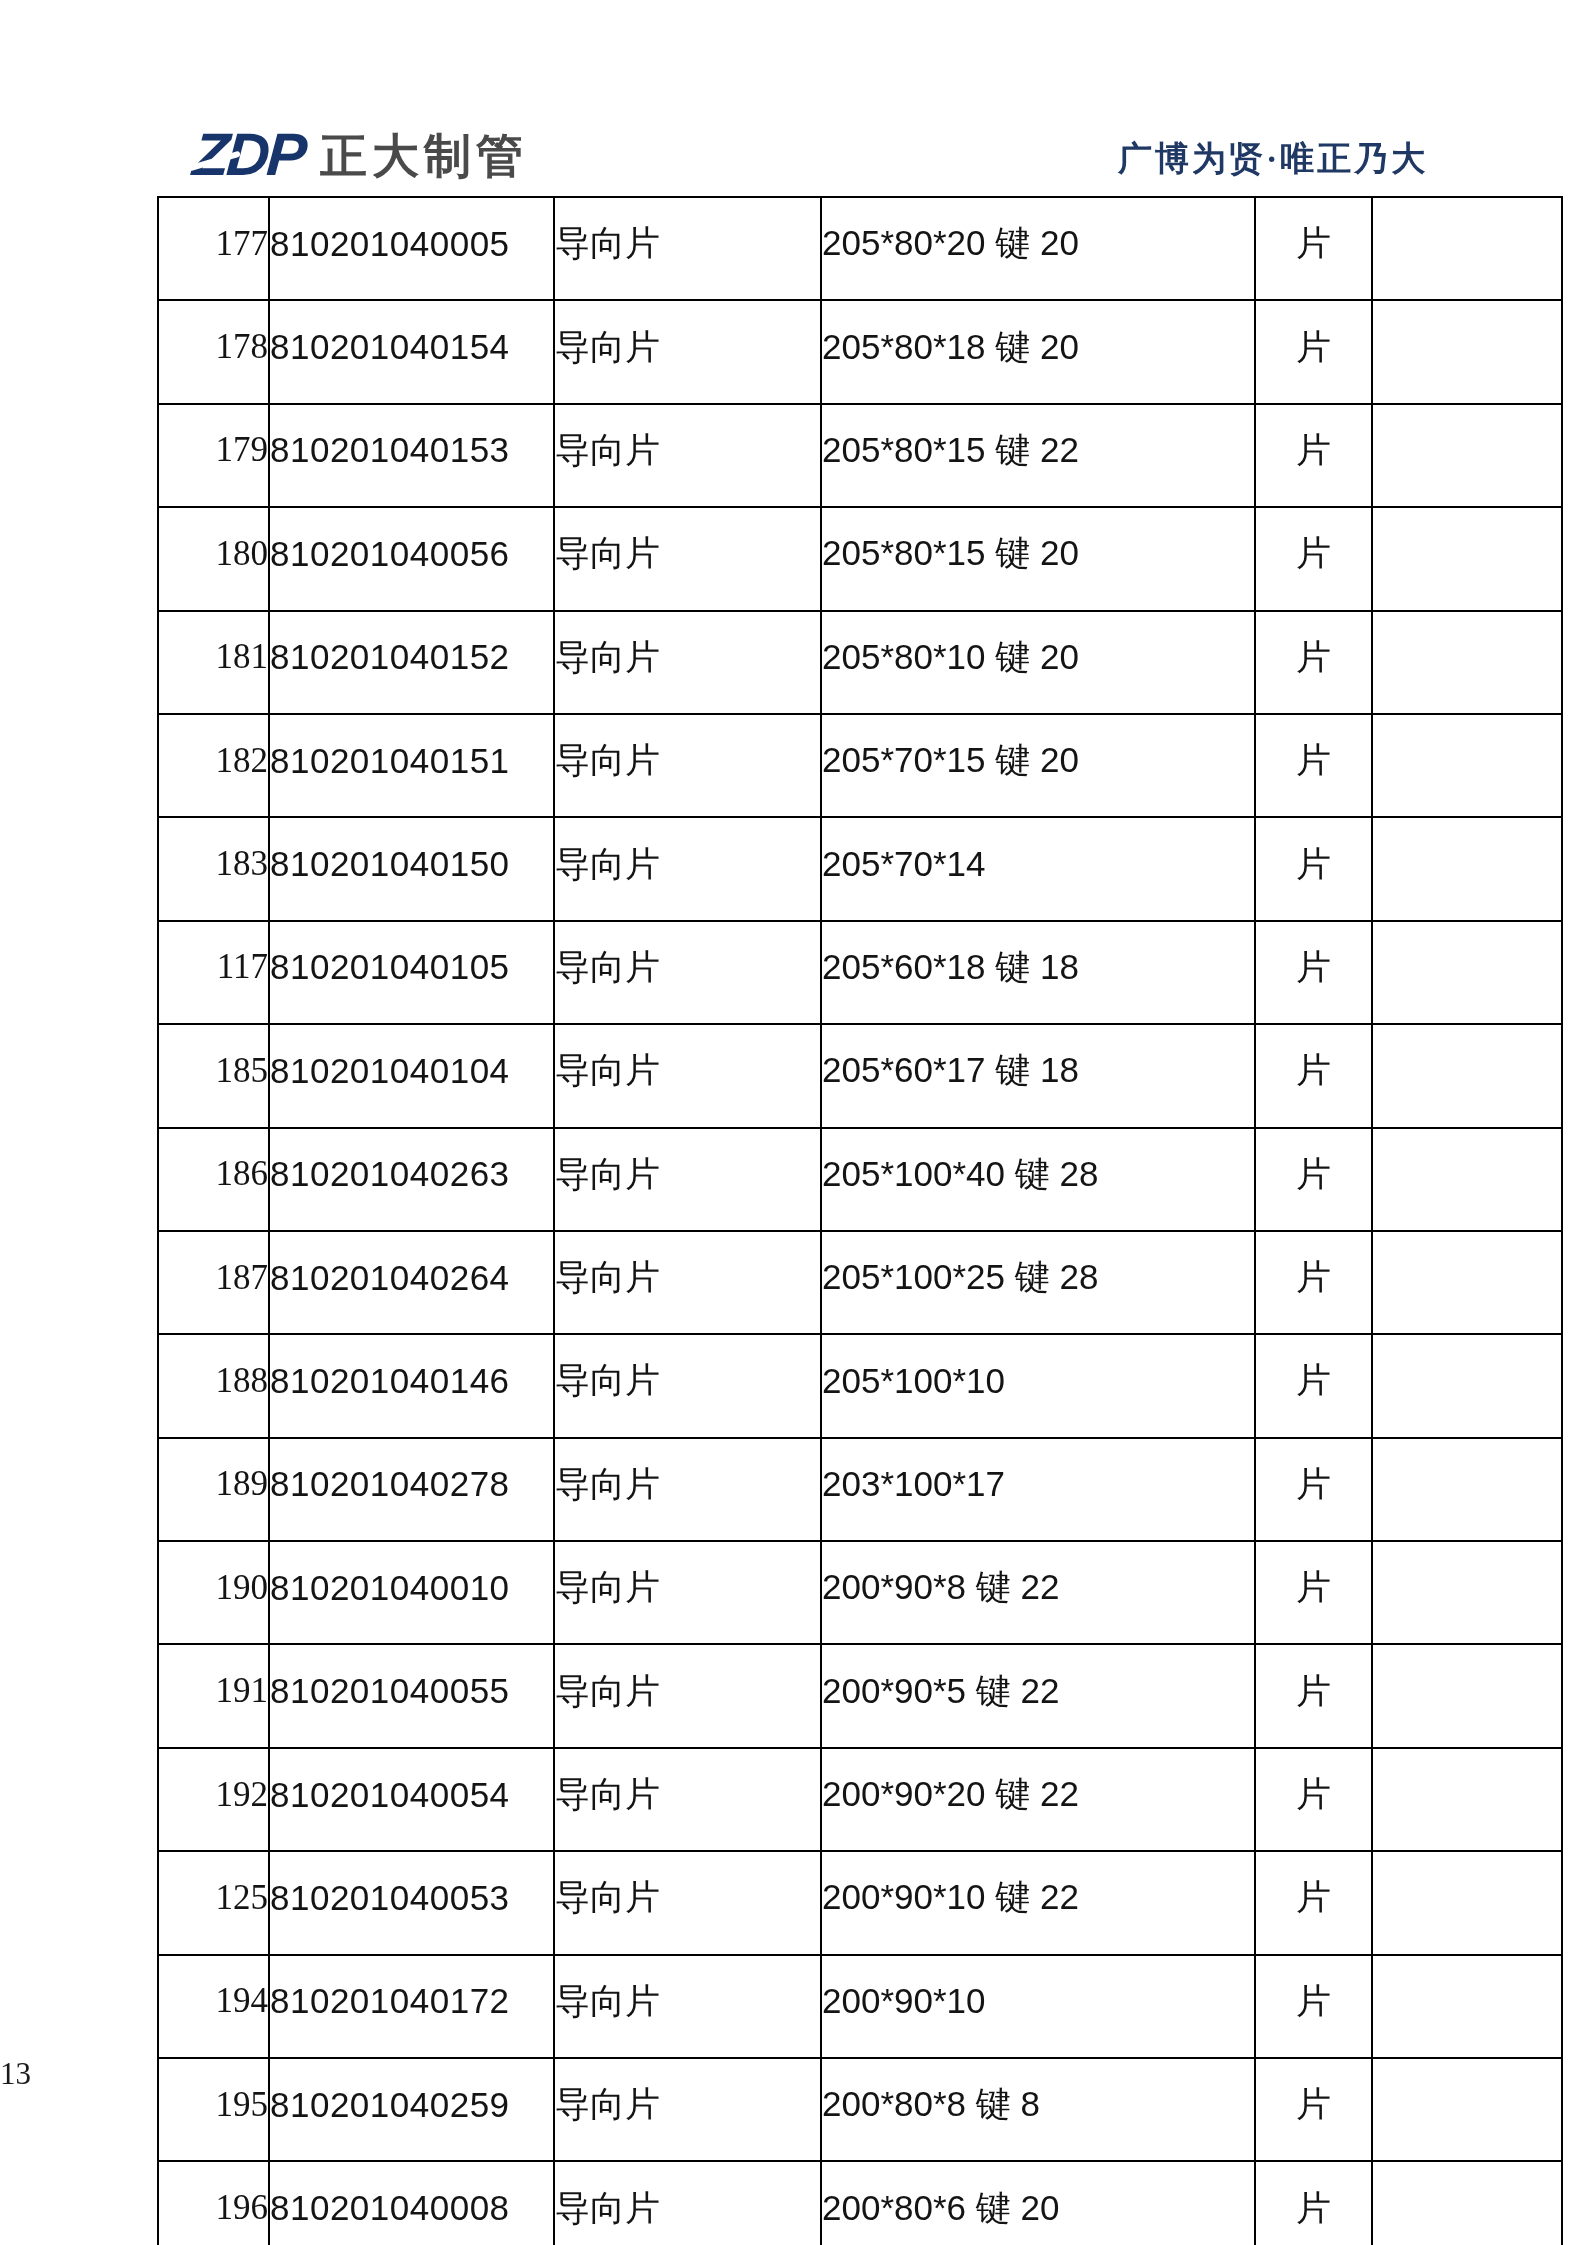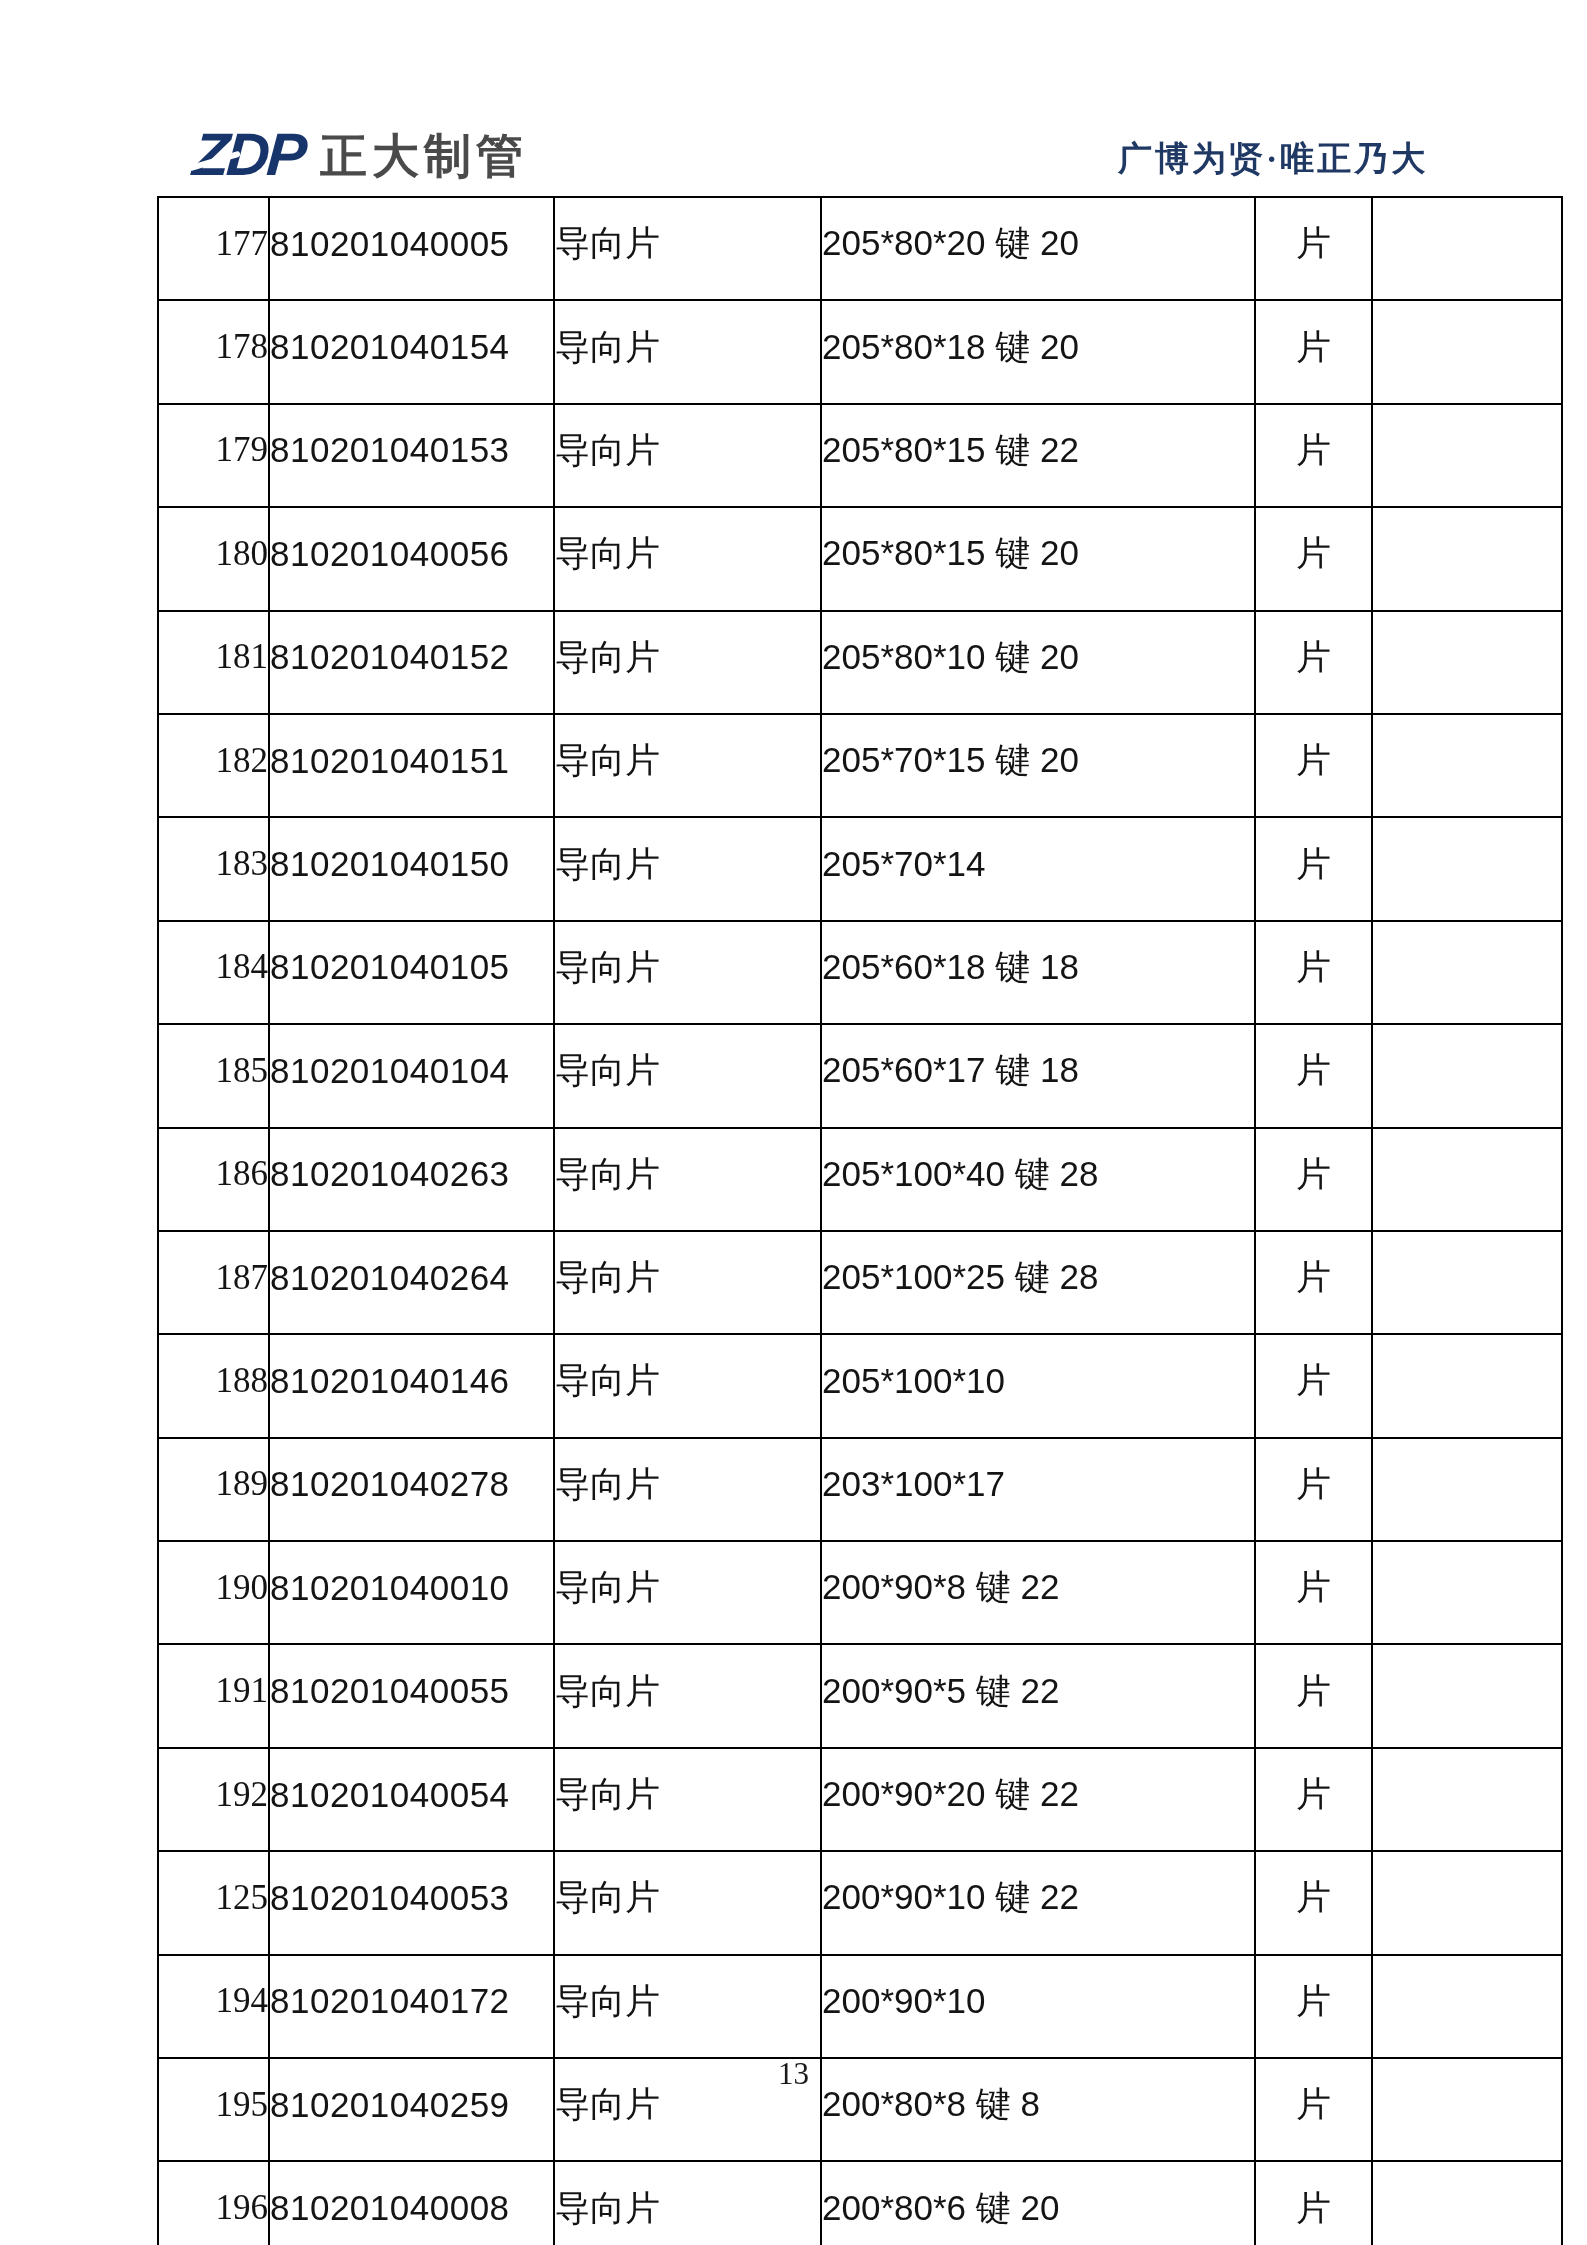--- a/index.html
+++ b/index.html
@@ -73,21 +73,21 @@
     font-size:33px;
     text-align:right;
   }
   td.c-code{padding-left:15px;letter-spacing:0.5px;}
   td.c-name{padding-left:11px;}
   td.c-spec{padding-left:14px;}
   td.c-unit{text-align:center;}
   
   .footer{
     position:absolute;left:0;top:2056px;width:100%;
-    text-align:center;
+    text-align:left;
     font-family:"Liberation Serif", serif;
     font-size:31px;color:#1a1a1a;
   }
 </style>
 </head>
 <body>
 
 <div class="page">
 
   <div class="header">
@@ -166,21 +166,21 @@
         <tr>
           <td class="c-index">183</td>
           <td class="c-code">810201040150</td>
           <td class="c-name">导向片</td>
           <td class="c-spec">205*70*14</td>
           <td class="c-unit">片</td>
           <td class="c-note"></td>
         </tr>
 
         <tr>
-          <td class="c-index">184</td>
+          <td class="c-index">117</td>
           <td class="c-code">810201040105</td>
           <td class="c-name">导向片</td>
           <td class="c-spec">205*60*18 键 18</td>
           <td class="c-unit">片</td>
           <td class="c-note"></td>
         </tr>
 
         <tr>
           <td class="c-index">185</td>
           <td class="c-code">810201040104</td>

